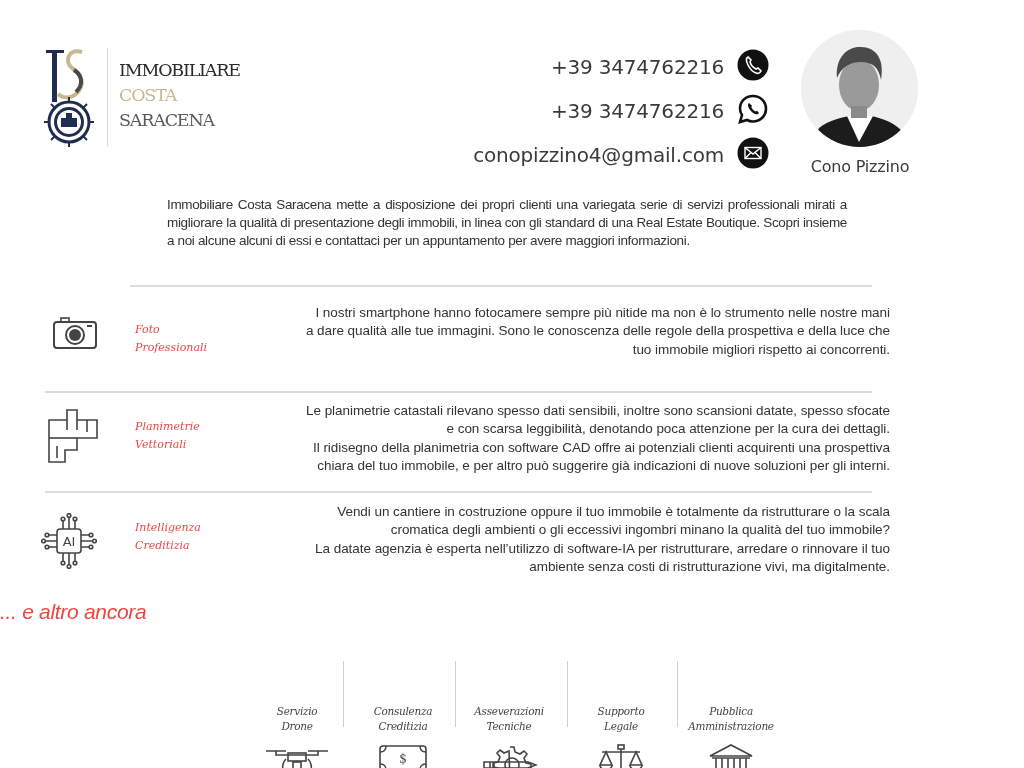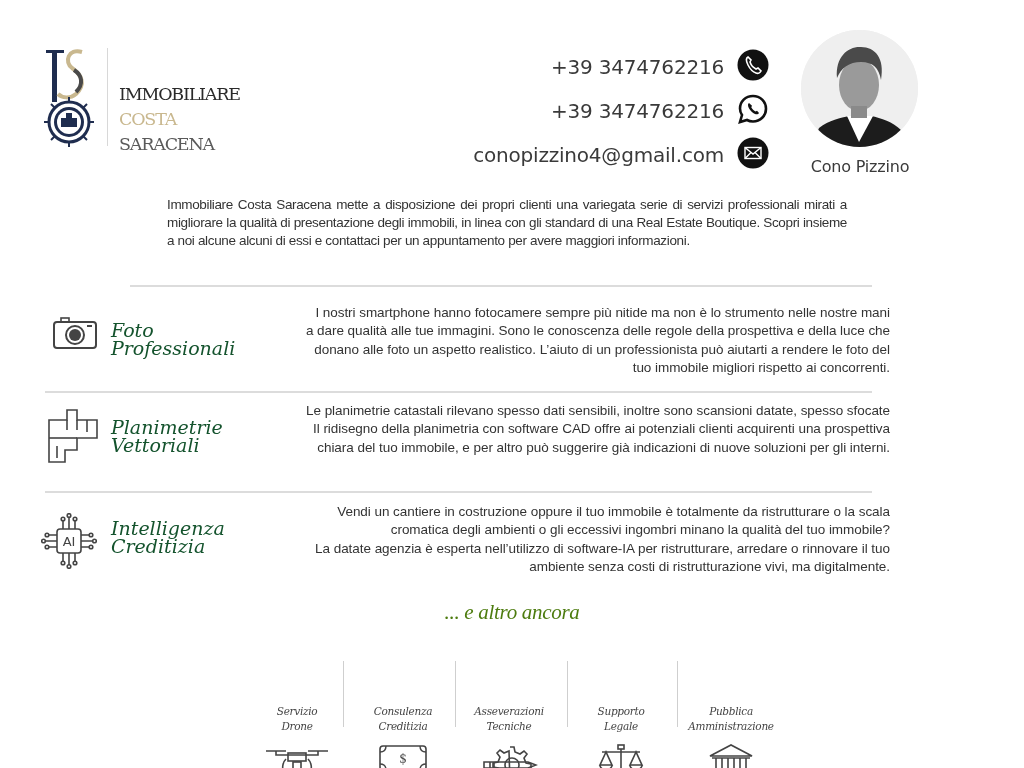--- a/index.html
+++ b/index.html
@@ -6,46 +6,46 @@
   body { width:1024px; height:768px; position:relative; overflow:hidden;
          font-family:"DejaVu Sans", sans-serif; color:#333; }
   .abs { position:absolute; }
 
   
   .logo-mark { left:38px; top:44px; width:62px; height:104px; }
   .logo-divider { left:107px; top:48px; width:1px; height:98px; background:#d8d8d8; }
   .brand { left:119px; top:58px; font-family:"DejaVu Serif", serif; font-size:17.5px;
            letter-spacing:-1.2px; line-height:25px; }
   .brand div { white-space:nowrap; }
-  .b1 { color:#2a2a2a;margin-top:24px; }
+  .b1 { color:#2a2a2a; }
   .b2 { color:#c9b88f; }
   .b3 { color:#5a5a5a; }
 
   
   .contact { right:300px; font-family:"DejaVu Sans", sans-serif; font-size:20px; color:#3a3a3a;
              white-space:nowrap; text-align:right; letter-spacing:-0.2px; }
   .c-icon { width:32px; height:32px; left:737px; }
   .photo { left:801px; top:30px; width:117px; height:117px; border-radius:50%; background:#efefef; overflow:hidden; }
   .person-name { left:790px; top:157px; width:140px; text-align:center; font-size:16px; color:#3a3a3a; letter-spacing:-0.2px; }
 
   
   .intro { left:167px; top:196px; width:680px; font-size:13.5px; line-height:18px; color:#333;
            text-align:justify; letter-spacing:-0.35px; font-family:"Liberation Sans", sans-serif; }
 
   .rule { height:2px; background:#dcdcdc; }
 
   
   .s-icon { width:46px; }
-  .s-title { font-family:"DejaVu Serif", serif; font-style:italic; font-size:19px; color:#14532d; line-height:18px; }
+  .s-title { font-family:"DejaVu Serif", serif; font-style:italic; font-size:11px; color:#ef4444; line-height:18px;margin-left:24px; }
   .s-body { width:680px; font-size:13.5px; line-height:18.3px; color:#333; text-align:right;
             font-family:"Liberation Sans", sans-serif; letter-spacing:-0.05px; }
   .s-body div { white-space:nowrap; }
 
-  .more { left:0; width:1024px; top:600px; text-align:center; font-size:21px; font-style:italic; color:#4d7c0f;
-          font-family:Liberation Serif, serif; font-weight:300; letter-spacing:-0.3px; }
+  .more { left:0; width:1024px; top:600px; font-size:21px; font-style:italic; color:#ef4444;
+          font-family:Liberation Sans, sans-serif; font-weight:300; letter-spacing:-0.3px; }
 
   .svc { top:656px; width:100px; text-align:center;margin-top:48px; }
   .svc-label { font-family:"DejaVu Serif", serif; font-style:italic; font-size:10.5px; line-height:14.5px; color:#444; letter-spacing:-0.3px; }
   .svc-icon { margin:10px auto 0; display:block; }
   .vsep { top:661px; width:1px; height:66px; background:#cfcfcf; }
 </style>
 </head>
 <body>
 
 <div class="abs logo-mark">
@@ -130,21 +130,20 @@
     <rect x="35" y="9" width="5" height="2" fill="#444"></rect>
   </svg>
 </div>
 <div class="abs s-title" style="left:111px; top:321px;">
   <div>Foto</div>
   <div>Professionali</div>
 </div>
 <div class="abs s-body" style="left:210px; top:304px;">
   <div>I nostri smartphone hanno fotocamere sempre più nitide ma non è lo strumento nelle nostre mani</div>
   <div>a dare qualità alle tue immagini. Sono le conoscenza delle regole della prospettiva e della luce che</div>
-  <div>donano alle foto un aspetto realistico. L’aiuto di un professionista può aiutarti a rendere le foto del</div>
   <div>tuo immobile migliori rispetto ai concorrenti.</div>
 </div>
 <div class="abs rule" style="left:45px; top:391px; width:827px;"></div>
 
 <div class="abs s-icon" style="left:47px; top:406px;">
   <svg width="56" height="60" viewBox="0 0 56 60">
     <g fill="none" stroke="#444" stroke-width="1.6">
       <path d="M2 14 L20 14 L20 4 L30 4 L30 14 L50 14 L50 32 L30 32 L30 44 L18 44 L18 56 L2 56 Z"></path>
       <path d="M2 32 L30 32"></path>
       <path d="M20 14 L20 24"></path>
@@ -153,20 +152,21 @@
       <path d="M10 40 L10 52"></path>
     </g>
   </svg>
 </div>
 <div class="abs s-title" style="left:111px; top:418px;">
   <div>Planimetrie</div>
   <div>Vettoriali</div>
 </div>
 <div class="abs s-body" style="left:210px; top:402px;">
   <div>Le planimetrie catastali rilevano spesso dati sensibili, inoltre sono scansioni datate, spesso sfocate</div>
+  <div>e con scarsa leggibilità, denotando poca attenzione per la cura dei dettagli.</div>
   <div>Il ridisegno della planimetria con software CAD offre ai potenziali clienti acquirenti una prospettiva</div>
   <div>chiara del tuo immobile, e per altro può suggerire già indicazioni di nuove soluzioni per gli interni.</div>
 </div>
 <div class="abs rule" style="left:45px; top:491px; width:827px;"></div>
 
 <div class="abs s-icon" style="left:41px; top:513px;">
   <svg width="56" height="56" viewBox="0 0 56 56">
     <g fill="none" stroke="#444" stroke-width="1.6">
       <rect x="16" y="16" width="24" height="24" rx="3"></rect>
       <path d="M22 16 L22 8 M28 16 L28 4 M34 16 L34 8"></path>

